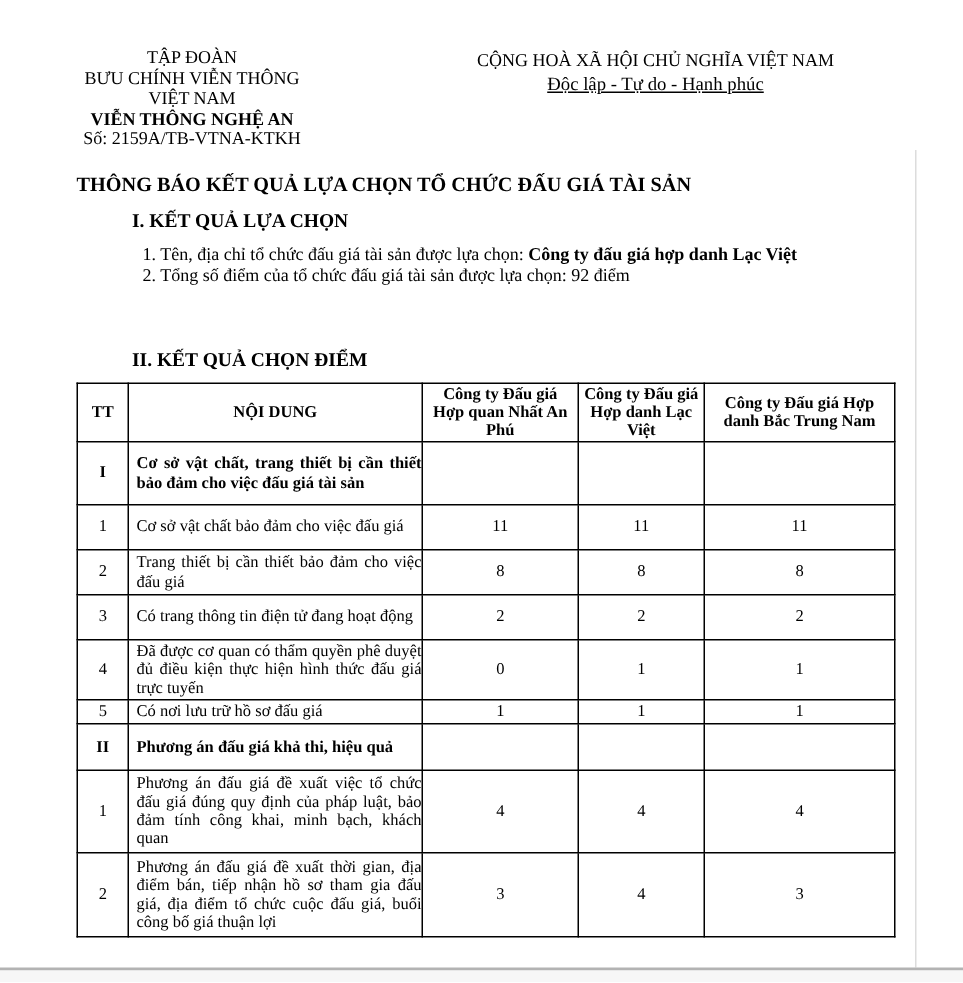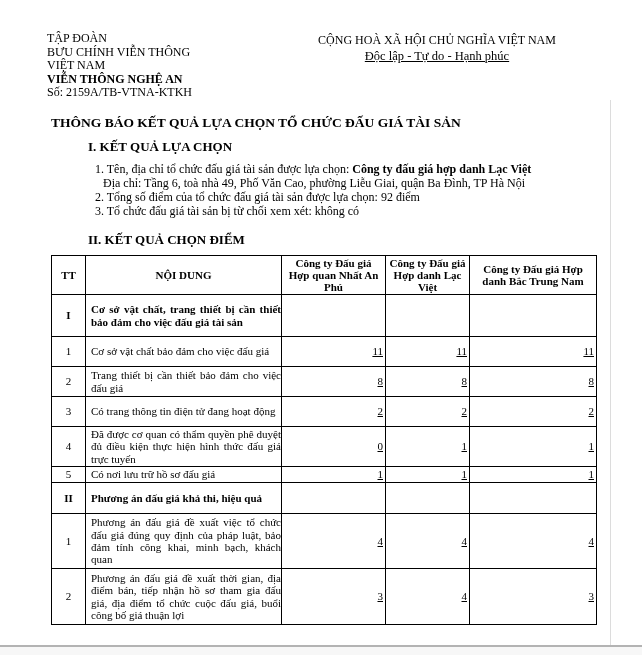--- a/index.html
+++ b/index.html
@@ -25,21 +25,21 @@
     position: absolute; left: 0; top: 645px; width: 642px; height: 2px;
     background: #b3b3b3;
   }
   .page-gap-bottom {
     position: absolute; left: 0; top: 647px; width: 642px; height: 8px;
     background: #f7f7f7;
   }
 
   .header-left {
     position: absolute; left: 47px; top: 32px; width: 162px;
-    font-size: 12px; line-height: 13.5px;
+    text-align: center; font-size: 12px; line-height: 13.5px;
   }
   .header-left .org-name { font-weight: bold; }
   .header-right {
     position: absolute; left: 302px; top: 33px; width: 270px;
     text-align: center; font-size: 12px; line-height: 14px; font-weight: normal;
   }
   .header-right .motto {
     font-size: 12.5px; text-decoration: underline; margin-top: 2px;
   }
 
@@ -70,21 +70,21 @@
     border: 1px solid #000;
     vertical-align: middle;
     line-height: 12.3px;
     padding: 1px 2px;
   }
   .score-table th {
     font-weight: bold; text-align: center; font-size: 11px; line-height: 12px;
   }
   .score-table td.tt { text-align: center; }
   .score-table td.content { text-align: justify; padding: 1px 0 1px 5px; }
-  .score-table td.score { text-align: right; text-decoration: underline; }
+  .score-table td.score { text-align: center; }
   .score-table tr.r-sec td { font-weight: bold; }
 </style>
 </head>
 <body>
 
 <div class="page">
 
   <div class="header-left">
     <div>TẬP ĐOÀN</div>
     <div>BƯU CHÍNH VIỄN THÔNG</div>
@@ -97,23 +97,21 @@
     <div>CỘNG HOÀ XÃ HỘI CHỦ NGHĨA VIỆT NAM</div>
     <div class="motto">Độc lập - Tự do - Hạnh phúc</div>
   </div>
 
   <div class="doc-title">THÔNG BÁO KẾT QUẢ LỰA CHỌN TỔ CHỨC ĐẤU GIÁ TÀI SẢN</div>
 
   <div class="sec-heading sec1-heading">I. KẾT QUẢ LỰA CHỌN</div>
 
   <div class="sec1-items">
     <div><span>1. Tên, địa chỉ tổ chức đấu giá tài sản được lựa chọn: </span><span class="b">Công ty đấu giá hợp danh Lạc Việt</span></div>
-    <div class="addr">Địa chỉ: Tầng 6, toà nhà 49, Phố Văn Cao, phường Liễu Giai, quận Ba Đình, TP Hà Nội</div>
     <div>2. Tổng số điểm của tổ chức đấu giá tài sản được lựa chọn: 92 điểm</div>
-    <div>3. Tổ chức đấu giá tài sản bị từ chối xem xét: không có</div>
   </div>
 
   <div class="sec-heading sec2-heading">II. KẾT QUẢ CHỌN ĐIỂM</div>
 
   <table class="score-table">
     <colgroup>
       <col style="width:34px">
         <col style="width:196px">
         <col style="width:104px">
         <col style="width:84px">

